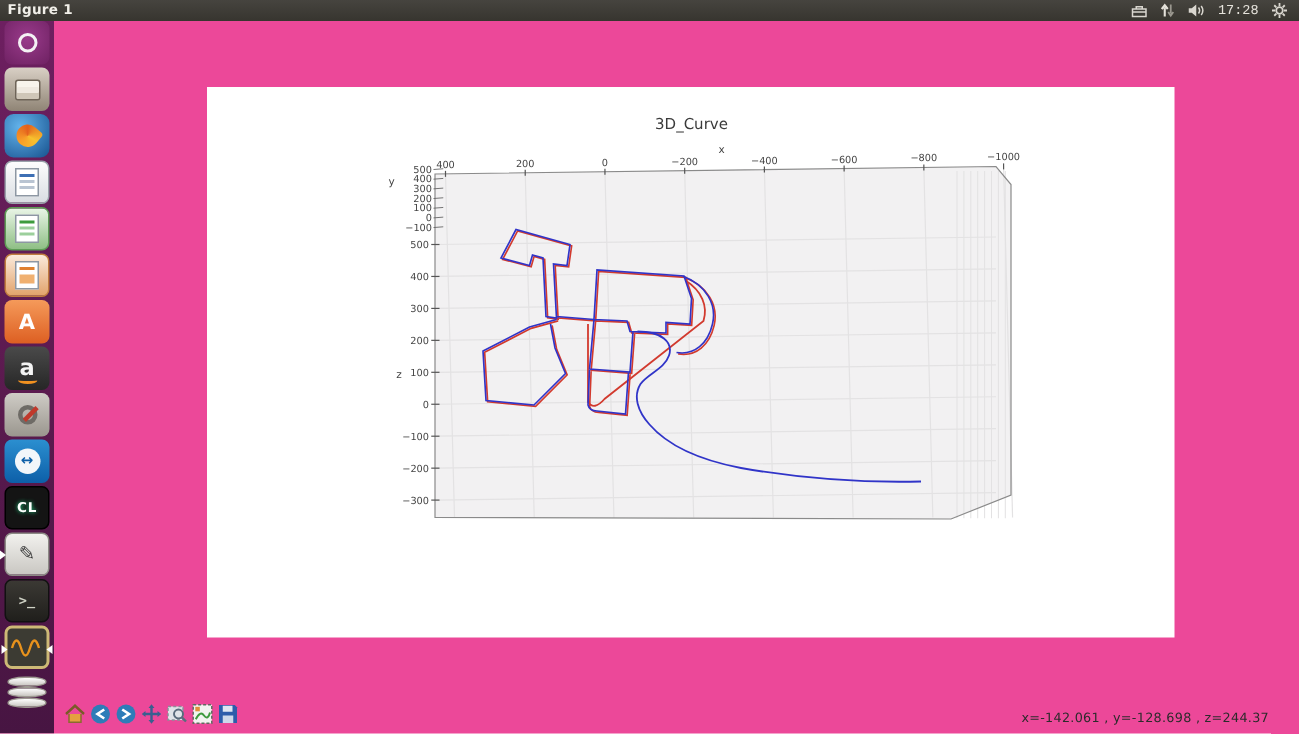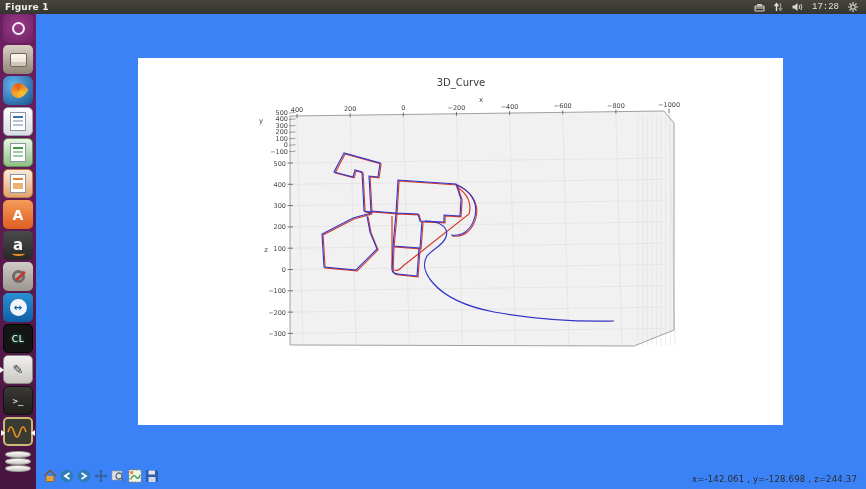--- a/index.html
+++ b/index.html
@@ -1,17 +1,17 @@
 <!DOCTYPE html>
 <html><head>
 <meta charset="utf-8">
 <style>
   * { margin:0; padding:0; box-sizing:border-box; }
   body { font-family:"DejaVu Sans", sans-serif; }
-  .screen { position:relative; width:866px; height:489px; background:#3b82f6; overflow:hidden; }
+  .screen { position:relative; width:866px; height:489px; background:#ec4899; overflow:hidden; }
 
   
   .topbar { position:absolute; top:0; left:0; width:866px; height:14px;
     background:linear-gradient(#46443f,#37352f); display:flex; align-items:center; z-index:50; }
   .topbar-title { font-size:9px; font-weight:bold; color:#f1efe9; padding-left:5px; letter-spacing:.2px; }
   .tray { margin-left:auto; display:flex; align-items:center; gap:9px; padding-right:8px; color:#d9d6cf; }
   .tray svg { display:block; }
   .tray-time { font-size:9px; color:#e4e1da;font-family:Liberation Mono, monospace; }
 
   
@@ -46,21 +46,21 @@
   .a-wrap { position:relative; color:#f4f4f4; font-size:15px; font-weight:bold; line-height:1; }
   .a-smile { position:absolute; left:-1px; right:-2px; bottom:-3px; height:5px;
     border-bottom:2px solid #f19120; border-radius:50%; }
   .t-settings { background:linear-gradient(#cfccc6,#9a968e); }
   .gear-core { width:13px; height:13px; border:3px solid #6e6b66; border-radius:50%; position:relative; }
   .gear-red { position:absolute; left:4px; top:-3px; width:3px; height:12px; background:#c0392b; transform:rotate(45deg); }
   .t-teamviewer { background:linear-gradient(#2b8fd0,#0d5fa8); }
   .tv-circle { width:17px; height:17px; background:#f2f6fa; border-radius:50%; display:flex; align-items:center; justify-content:center;
     color:#0d5fa8; font-weight:bold; font-size:10px; }
   .t-clion { background:#141414; border:1px solid #000; }
-  .cl-text { color:#fff; font-size:9px; font-weight:normal; letter-spacing:.5px;
+  .cl-text { color:#fff; font-size:9px; font-weight:bold; letter-spacing:.5px;
     text-shadow:0 0 3px #21d789; }
   .t-gedit { background:linear-gradient(#f2f1ee,#c9c7c2); border:1px solid #8c8a85; }
   .pen { color:#3a3a3a; font-size:13px; line-height:1; }
   .t-terminal { background:linear-gradient(#3b3934,#201f1c); border:1px solid #111; }
   .term-text { color:#cfd2c5; font-size:9px; font-weight:bold; font-family:"DejaVu Sans Mono",monospace; }
   .t-wave { background:#3c3b33; border:2px solid #cdb976; }
   .t-stack { background:transparent; }
   .stack-layers { position:relative; width:26px; height:24px; }
   .stack-layers span { position:absolute; left:0; width:26px; height:7px; background:linear-gradient(#ffffff,#c9c6c1);
     border:1px solid #9b978f; border-radius:45%; }
@@ -68,21 +68,21 @@
 
   
   .figure-canvas { position:absolute; left:138px; top:58px; width:645px; height:367px; background:#ffffff; z-index:1; }
   #plot-svg { position:absolute; left:0; top:0; width:866px; height:489px; z-index:5; pointer-events:none; }
   #plot-svg text { font-family:"DejaVu Sans", sans-serif; }
 
   
   .mpl-toolbar { position:absolute; left:43px; top:468px; display:flex; gap:3px; z-index:30; }
   .tool-btn { width:14px; height:15px; display:flex; align-items:center; justify-content:center; }
   .tool-btn svg { display:block; }
-  .coords { position:absolute; right:9px; bottom:5px; font-size:8.5px; color:#2b2b2b; z-index:30;
+  .coords { position:absolute; right:20px; bottom:5px; font-size:8.5px; color:#2b2b2b; z-index:30;
     letter-spacing:.2px; }
 </style>
 </head>
 <body>
 
 <div class="screen">
 
   <div class="topbar">
     <span class="topbar-title">Figure 1</span>
     <div class="tray">

